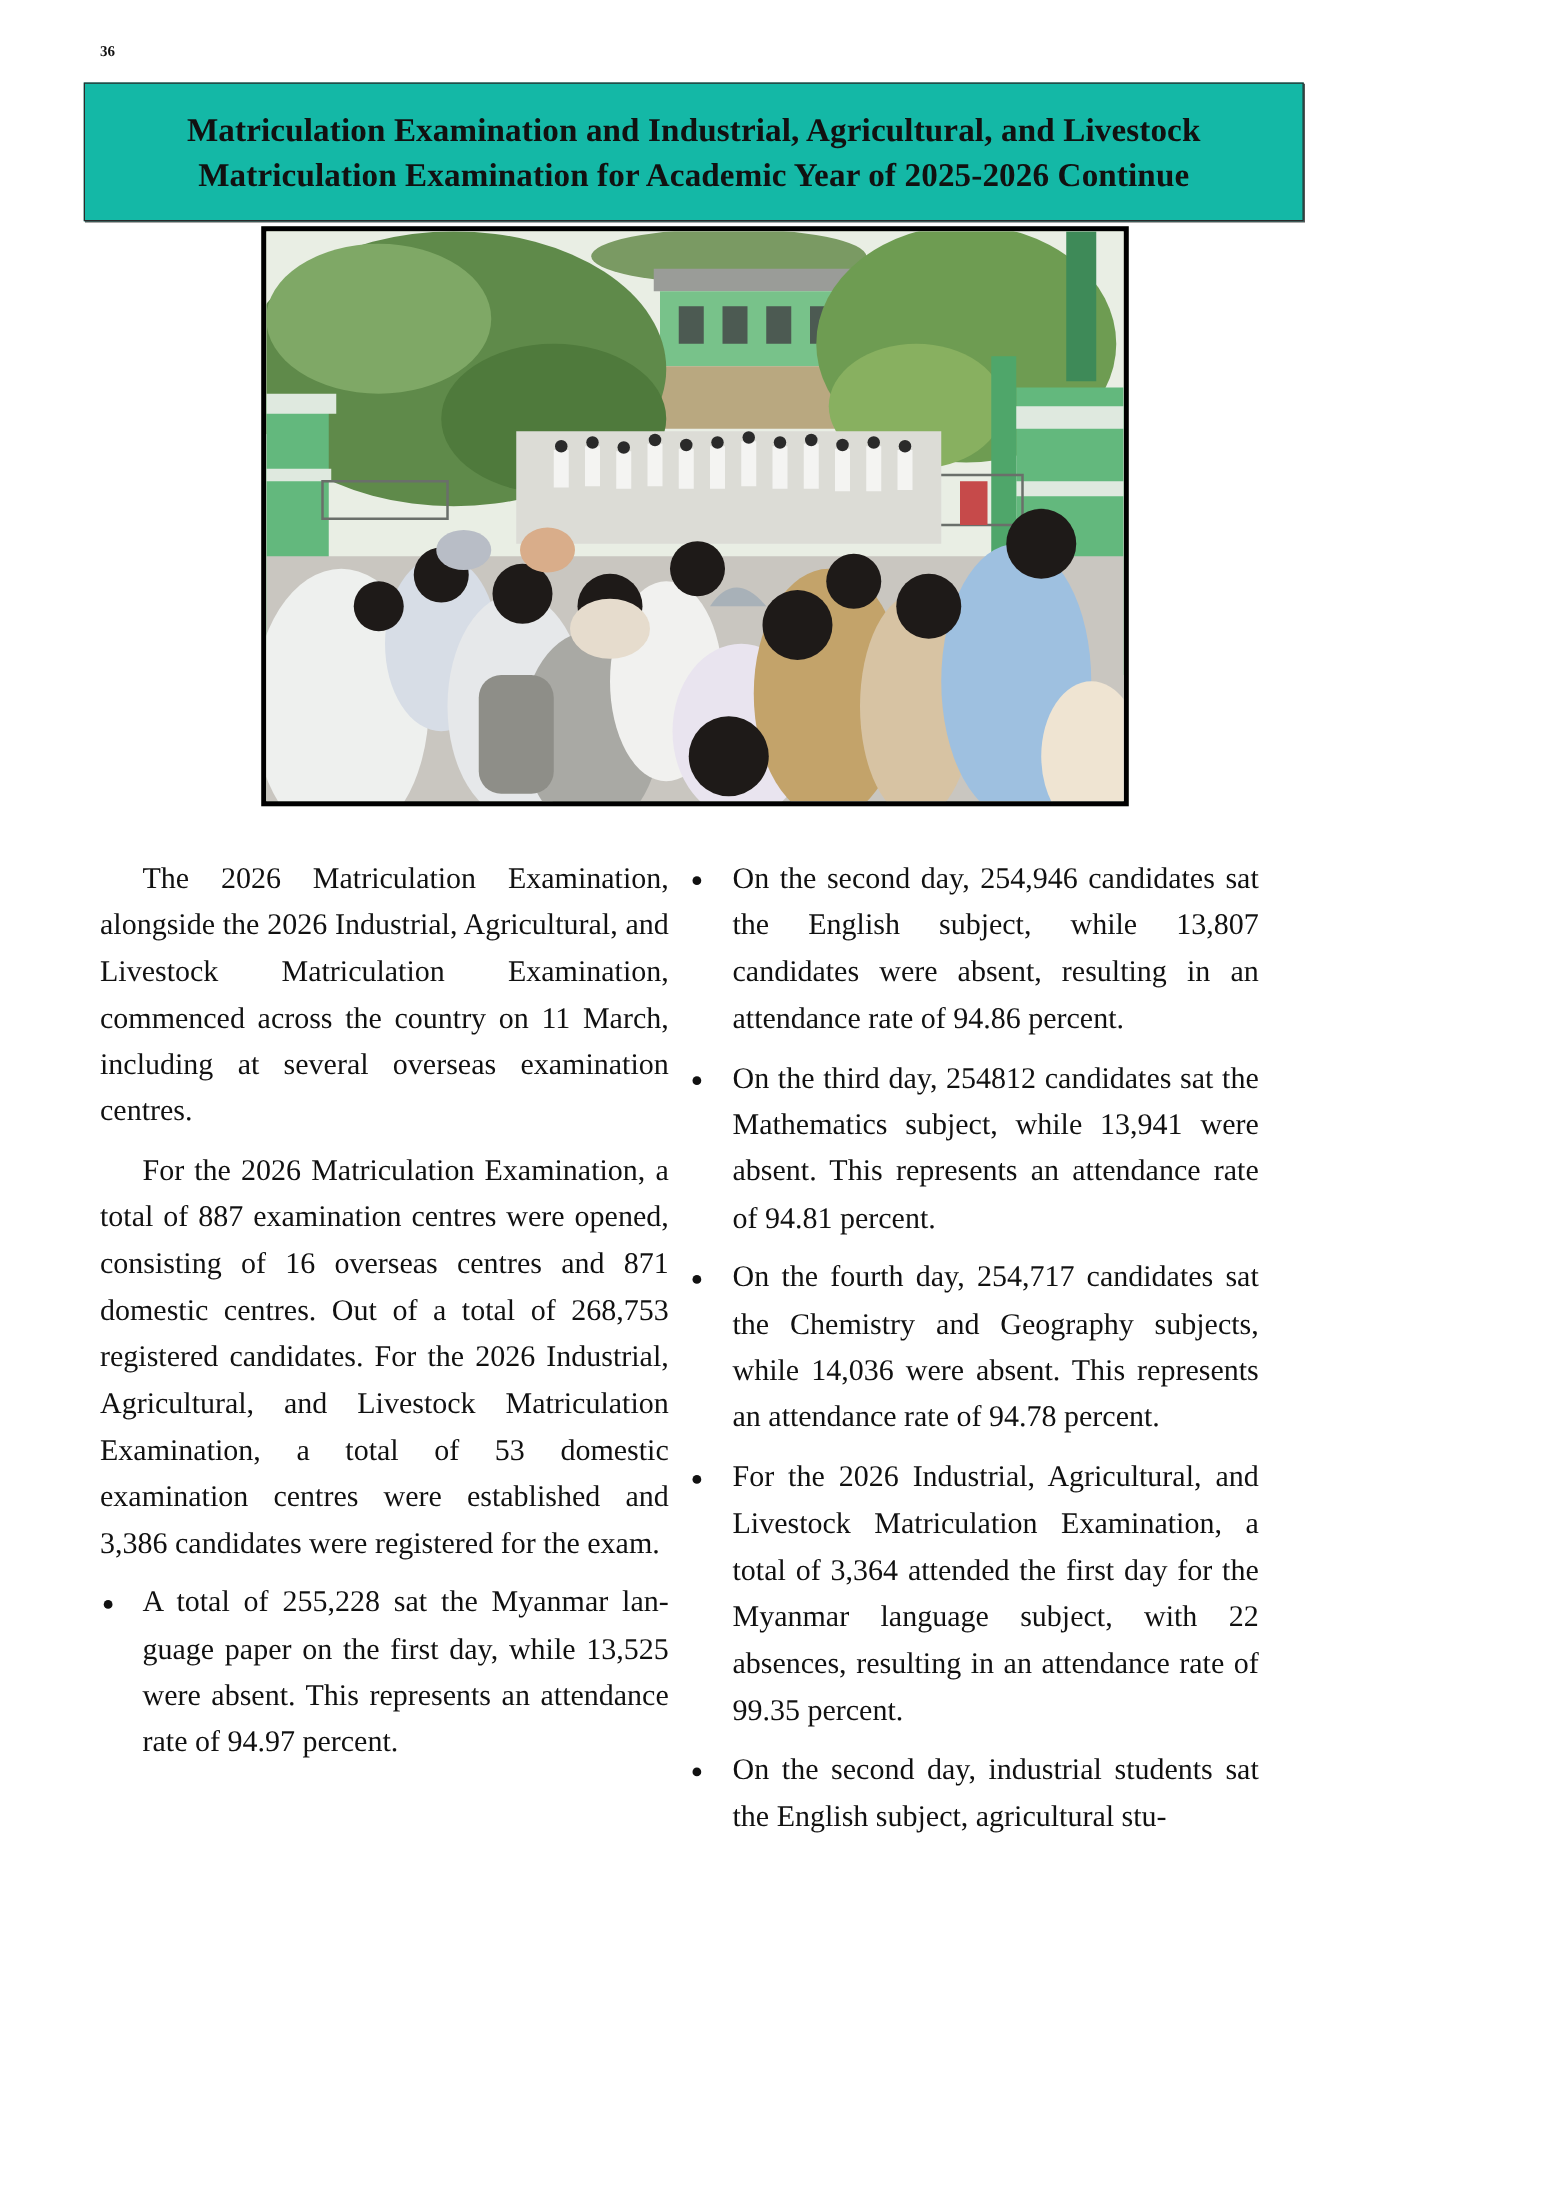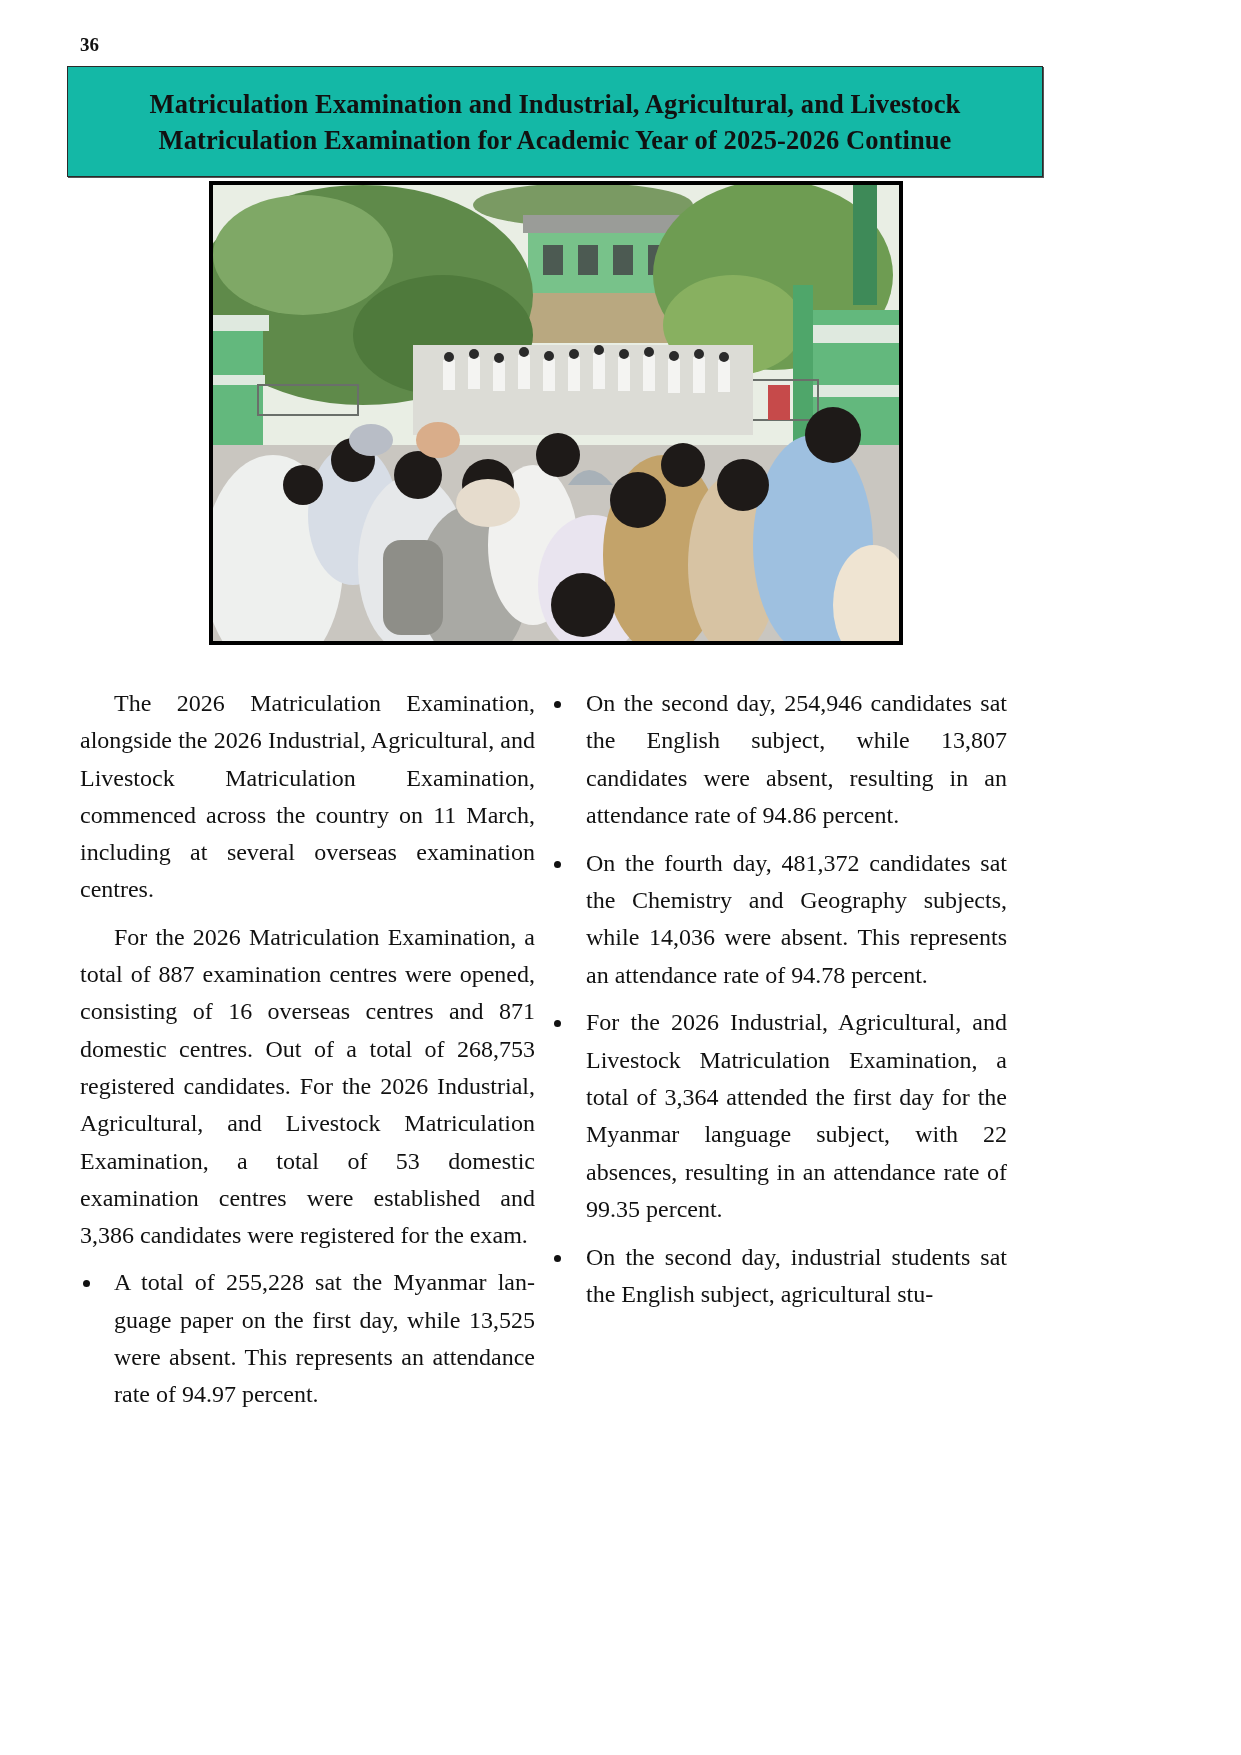--- a/index.html
+++ b/index.html
@@ -1,21 +1,21 @@
 <!DOCTYPE html>
 <html><head>
   <meta charset="utf-8">
   <style>
     * { margin: 0; padding: 0; box-sizing: border-box; }
     html, body { width: 1241px; height: 1755px; background: #ffffff; overflow: hidden; }
     body { position: relative; font-family: "Liberation Serif", "DejaVu Serif", serif; color: #111111; }
 
     .page-number {
       position: absolute; left: 80px; top: 34px;
-      font-size: 19px; font-weight: bold;
+      font-size: 12px; font-weight: bold;
     }
 
     .title-box {
       position: absolute; left: 67px; top: 66px; width: 976px; height: 111px;
       background: #14b8a6;
       border: 1.5px solid #2a2a2a;
       box-shadow: 1px 1px 0 #555;
       display: flex; flex-direction: column; align-items: center; justify-content: center;
       text-align: center;
     }
@@ -176,21 +176,25 @@
 </div>
 
 <div class="col col-right">
   <ul class="bullet-list">
     <li class="bullet-item">
       <span class="bullet-dot"></span>
       <span>On the second day, 254,946 candidates sat the English subject, while 13,807 candidates were absent, resulting in an attendance rate of 94.86 percent.</span>
     </li>
     <li class="bullet-item">
       <span class="bullet-dot"></span>
-      <span>On the fourth day, 481,372 candidates sat the Chemistry and Geography sub­jects, while 14,036 were absent. This represents an attendance rate of 94.78 percent.</span>
+      <span>On the third day, 254812 candidates sat the Mathematics subject, while 13,941 were absent. This represents an attend­ance rate of 94.81 percent.</span>
+    </li>
+    <li class="bullet-item">
+      <span class="bullet-dot"></span>
+      <span>On the fourth day, 254,717 candidates sat the Chemistry and Geography sub­jects, while 14,036 were absent. This represents an attendance rate of 94.78 percent.</span>
     </li>
     <li class="bullet-item">
       <span class="bullet-dot"></span>
       <span>For the 2026 Industrial, Agricultural, and Livestock Matriculation Examina­tion, a total of 3,364 attended the first day for the Myanmar language subject, with 22 absences, resulting in an attend­ance rate of 99.35 percent.</span>
     </li>
     <li class="bullet-item">
       <span class="bullet-dot"></span>
       <span>On the second day, industrial students sat the English subject, agricultural stu-</span>
     </li>
   </ul>

